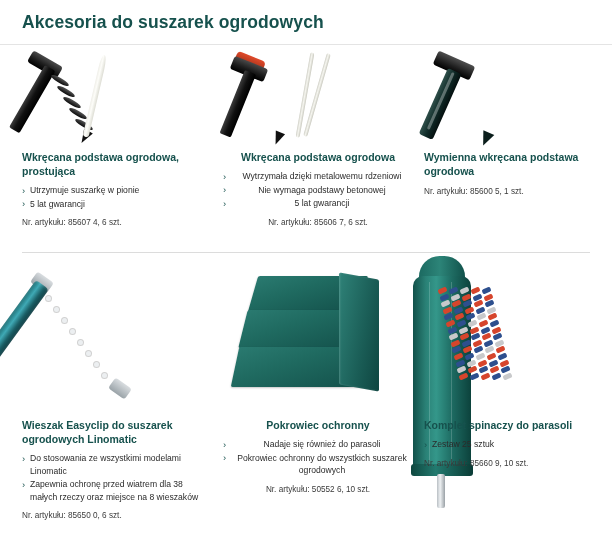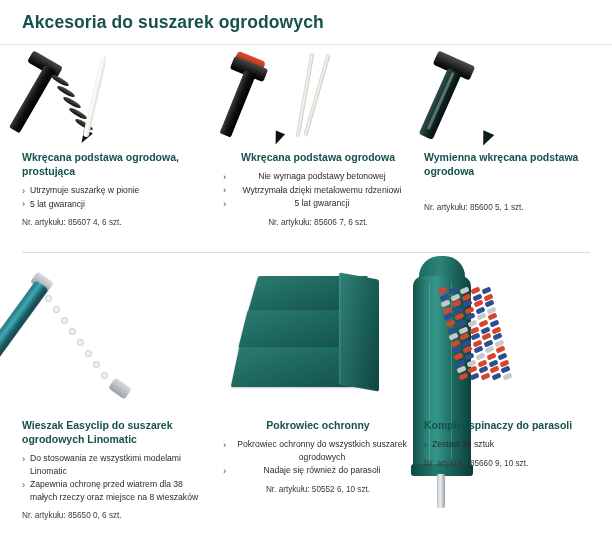--- a/index.html
+++ b/index.html
@@ -102,21 +102,21 @@
     color: #16514d;
     font-size: 9.5px;
   }
 
   .art-no {
     font-size: 8.2px;
     color: #3a3a3a;
     margin: 0;
     line-height: 1.4;
   }
-  .art-no-spaced { margin-top: 24px; }
+  .art-no-spaced { margin-top: 8px; }
 
   
 
   
   .screw-1 { position: absolute; left: 4px; top: 10px; width: 120px; height: 88px; }
   .screw-1 .head {
     position: absolute; left: 2px; top: 2px; width: 34px; height: 13px;
     background: linear-gradient(180deg,#4a4a4a 0%,#1d1d1d 55%,#000 100%);
     border-radius: 3px; transform: rotate(30deg);
   }
@@ -301,22 +301,22 @@
         <div class="shaft2"></div>
         <div class="tip2"></div>
       </div>
       <div class="rod-pair">
         <div class="rod a"></div>
         <div class="rod b"></div>
       </div>
     </div>
     <div class="item-title">Wkręcana podstawa ogrodowa</div>
     <ul class="feature-list">
+      <li>Wytrzymała dzięki metalowemu rdzeniowi</li>
       <li>Nie wymaga podstawy betonowej</li>
-      <li>Wytrzymała dzięki metalowemu rdzeniowi</li>
       <li>5 lat gwarancji</li>
     </ul>
     <p class="art-no">Nr. artykułu: 85606 7, 6 szt.</p>
   </div>
 
   <div class="cell col-3">
     <div class="art-area">
       <div class="screw-3">
         <div class="head3"></div>
         <div class="body3"></div>
@@ -362,22 +362,22 @@
     <div class="art-area-2">
       <div class="fabric">
         <div class="fold f1"></div>
         <div class="fold f2"></div>
         <div class="fold f3"></div>
         <div class="strip"></div>
       </div>
     </div>
     <div class="item-title">Pokrowiec ochronny</div>
     <ul class="feature-list">
+      <li>Nadaje się również do parasoli</li>
       <li>Pokrowiec ochronny do wszystkich suszarek ogrodowych</li>
-      <li>Nadaje się również do parasoli</li>
     </ul>
     <p class="art-no">Nr. artykułu: 50552 6, 10 szt.</p>
   </div>
 
   <div style="position:absolute; left:395px; top:-6px; width:90px; height:260px;">
     <div class="cover">
       <div class="top"></div>
       <div class="body"></div>
       <div class="seam" style="left:24px;"></div>
       <div class="seam" style="left:46px;"></div>

